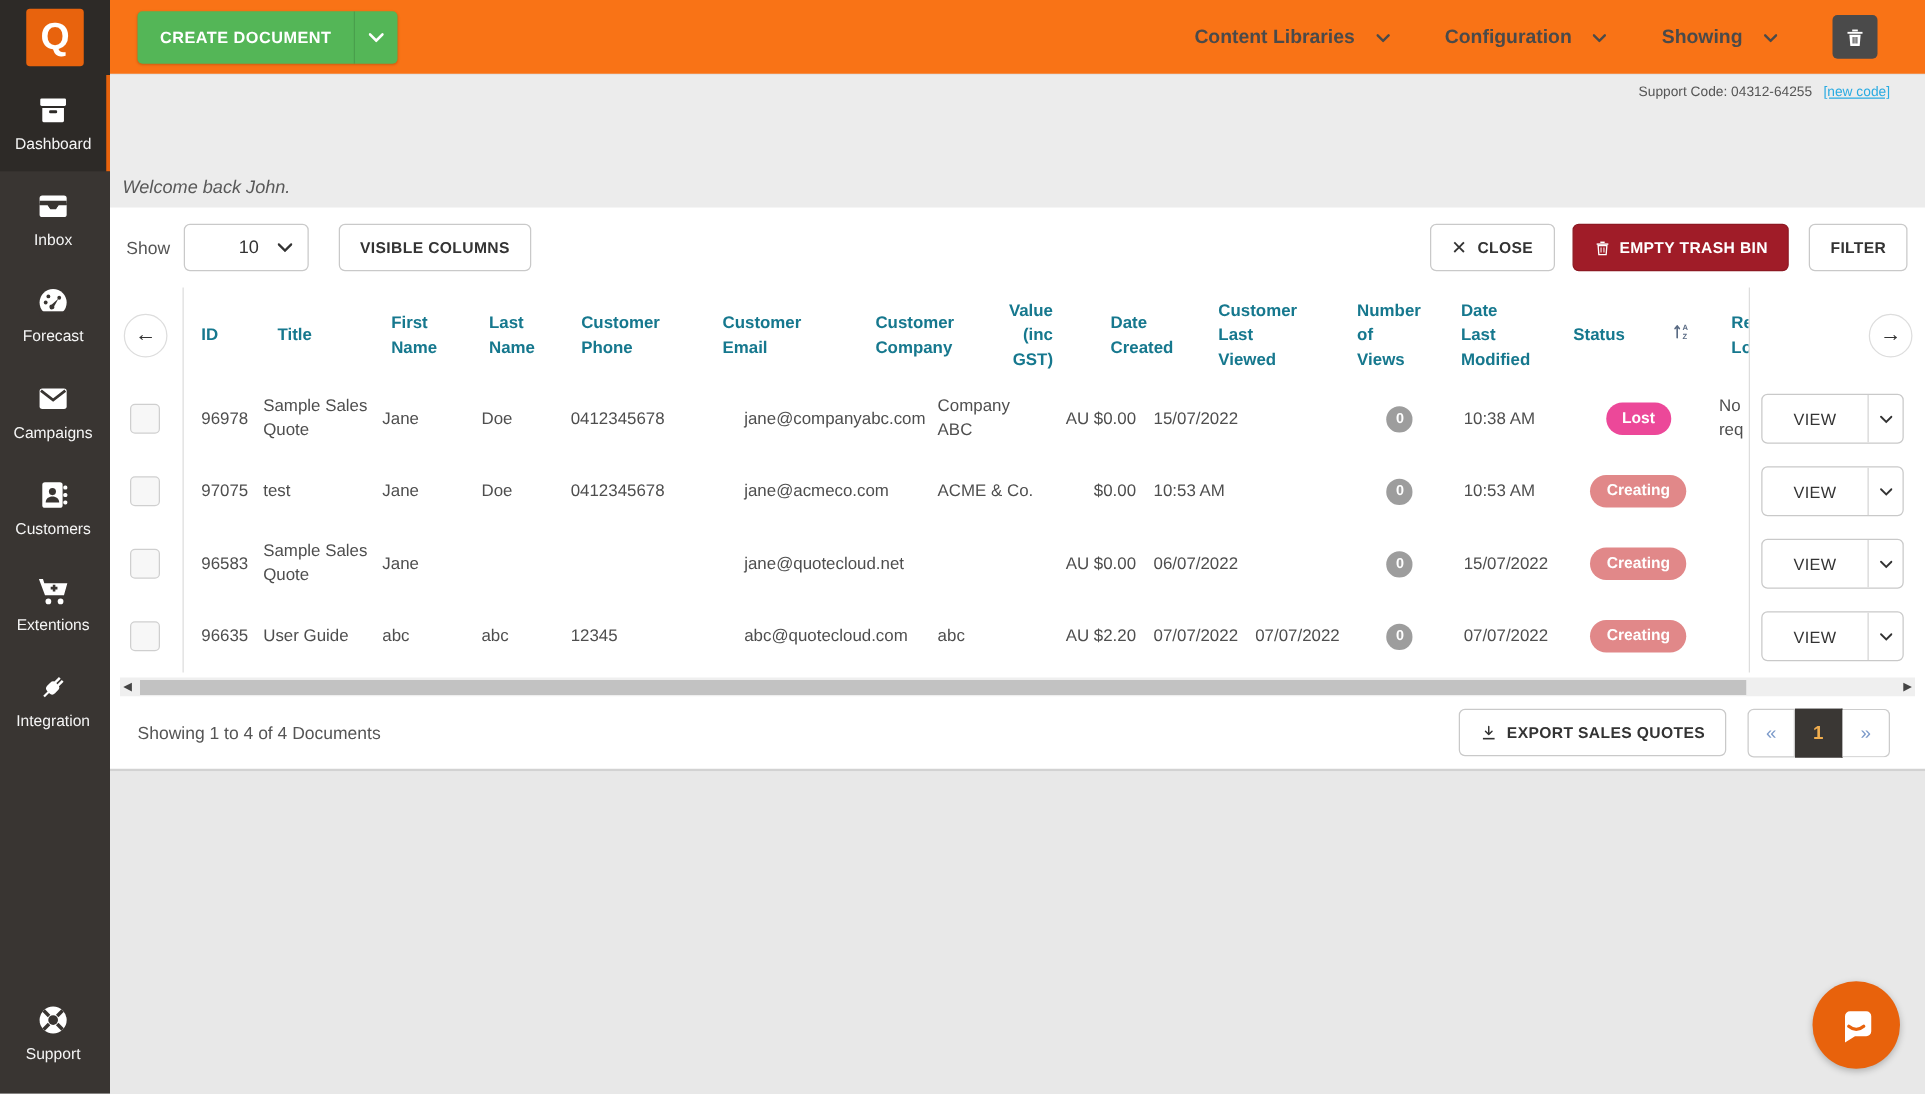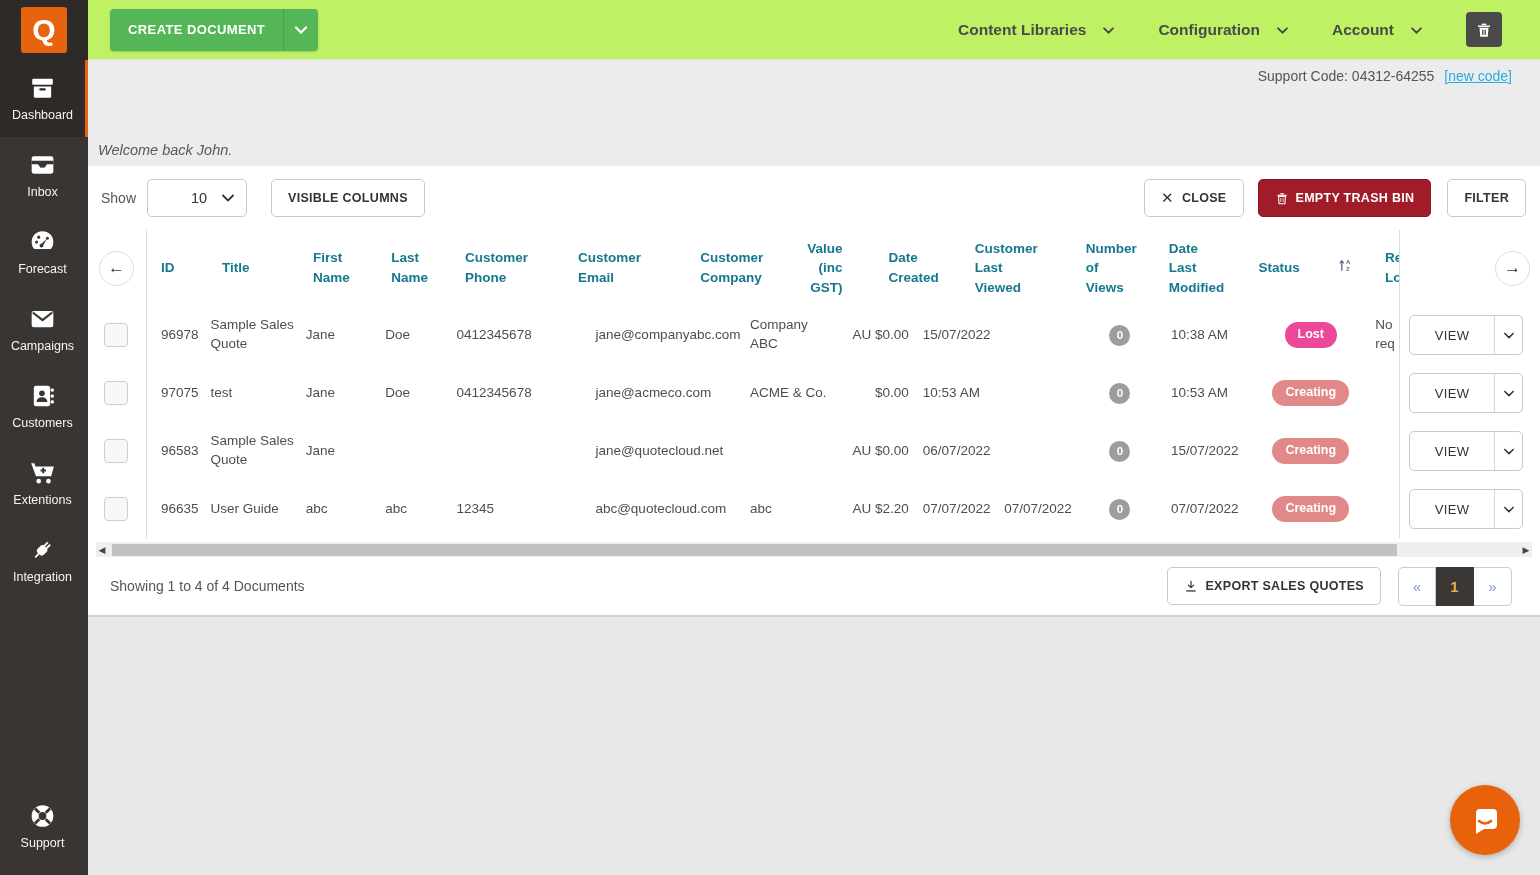--- a/index.html
+++ b/index.html
@@ -12,31 +12,31 @@
   .logo-square { width:46px; height:46px; background:#e8630d; border-radius:3px; display:flex; align-items:center; justify-content:center; }
   .logo-square span { color:#fff; font-size:30px; font-weight:800; line-height:1; }
   .nav-item { height:77px; display:flex; flex-direction:column; align-items:center; justify-content:center; gap:7px; cursor:pointer; border-right:3px solid transparent; }
   .nav-item.active { background:#2d2a27; border-right:3px solid #e8630d; }
   .nav-item .lbl { color:#f5f5f5; font-size:12.5px; }
   .nav-item svg { display:block; }
   .nav-support { margin-top:auto; margin-bottom:10px; }
 
   
   .main { position:absolute; left:88px; top:0; width:1452px; height:875px; }
-  .topbar { position:absolute; left:0; top:0; width:1452px; height:60px; background:#bef264; border-bottom:1px solid #e3e3e3; display:flex; align-items:center; }
+  .topbar { position:absolute; left:0; top:0; width:1452px; height:60px; background:#f97316; border-bottom:1px solid #e3e3e3; display:flex; align-items:center; }
   .btn-create { margin-left:22px; height:42px; display:flex; align-items:stretch; background:#54b657; border-radius:4px; overflow:hidden; box-shadow:0 1px 2px rgba(0,0,0,.18); cursor:pointer; }
   .btn-create .main-part { display:flex; align-items:center; padding:0 18px; color:#fff; font-size:13px; font-weight:700; letter-spacing:.4px; }
   .btn-create .caret-part { display:flex; align-items:center; padding:0 11px; border-left:1px solid rgba(0,0,0,.12); color:#fff; }
   .topbar-right { margin-left:auto; display:flex; align-items:center; gap:44px; padding-right:38px; }
   .menu-item { color:#4a4a4a; font-size:15.5px; font-weight:600; display:flex; align-items:center; gap:17px; cursor:pointer; }
   .menu-item .caret { margin-top:2px; }
   .btn-trash-top { width:36px; height:35px; background:#4a4a4a; border-radius:4px; display:flex; align-items:center; justify-content:center; cursor:pointer; }
 
   .banner { position:absolute; left:0; top:60px; width:1452px; height:106px; background:#ececec; }
-  .support-code-row { position:absolute; top:8px; right:28px; font-size:14px; color:#555; }
+  .support-code-row { position:absolute; top:8px; right:28px; font-size:11px; color:#555; }
   .support-code-row a { color:#29abe2; text-decoration:underline; cursor:pointer; margin-left:6px; }
   .welcome { position:absolute; left:10px; bottom:8px; font-style:italic; color:#595959; font-size:14.5px; }
 
   .card { position:absolute; left:0; top:166px; width:1452px; background:#fff; border-bottom:2px solid #d2d2d2; }
 
   
   .controls { display:flex; align-items:center; padding:13px 14px 7px 13px; }
   .show-lbl { font-size:14px; color:#555; margin-right:11px; }
   .select { width:100px; height:38px; border:1px solid #c9c9c9; border-radius:5px; background:#fff; display:flex; align-items:center; padding:0 12px 0 28px; cursor:pointer; }
   .select .val { font-size:14.5px; color:#333; flex:1; text-align:center; }
@@ -220,21 +220,21 @@
               <path d="M1 1.5 6 6.5 11 1.5" fill="none" stroke="#4a4a4a" stroke-width="2.2" stroke-linecap="round"></path>
             </svg>
         </div>
         <div class="menu-item">
           <span>Configuration</span>
           <svg class="caret" width="11" height="7" viewBox="0 0 12 8">
               <path d="M1 1.5 6 6.5 11 1.5" fill="none" stroke="#4a4a4a" stroke-width="2.2" stroke-linecap="round"></path>
             </svg>
         </div>
         <div class="menu-item">
-          <span>Account</span>
+          <span>Showing</span>
           <svg class="caret" width="11" height="7" viewBox="0 0 12 8">
               <path d="M1 1.5 6 6.5 11 1.5" fill="none" stroke="#4a4a4a" stroke-width="2.2" stroke-linecap="round"></path>
             </svg>
         </div>
         <div class="btn-trash-top">
           <svg width="18" height="18" viewBox="0 0 24 24">
               <rect x="4" y="6" width="16" height="2" fill="#fff"></rect>
               <rect x="9" y="3.5" width="6" height="2" fill="#fff"></rect>
               <path d="M6 9h12l-1 12H7z" fill="#fff"></path>
               <g stroke="#4a4a4a" stroke-width="1.2">

